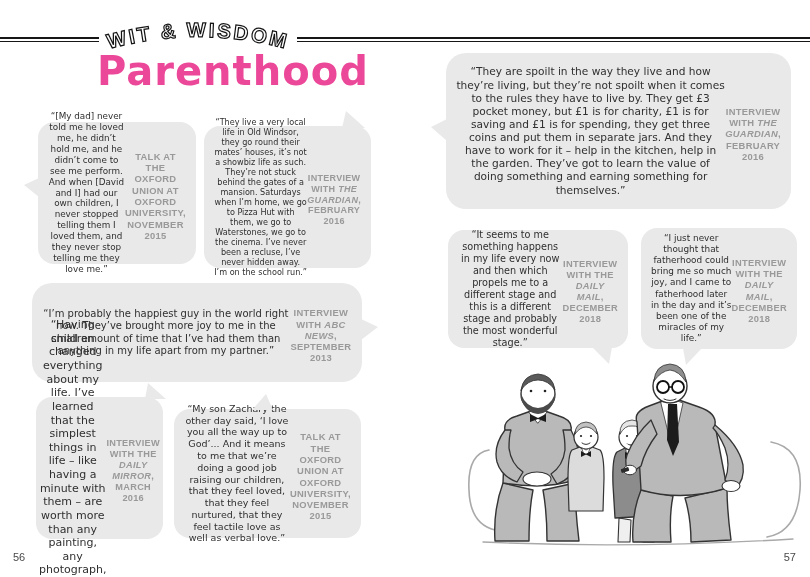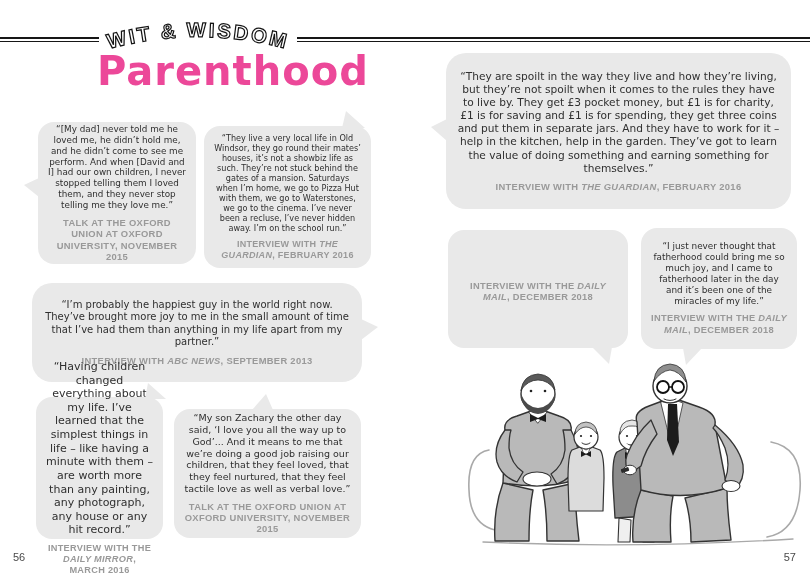--- a/index.html
+++ b/index.html
@@ -12,21 +12,21 @@
   .rule-left{left:0;width:99px;}
   .rule-right{left:297px;width:513px;}
   
   #hdr{position:absolute;left:92px;top:12px;}
   #hdr text{font-family:"Liberation Sans",sans-serif;font-weight:bold;font-size:20.5px;letter-spacing:2.5px;fill:#ffffff;stroke:#141414;stroke-width:1.25px;}
   
   .title{position:absolute;left:97px;top:48px;font-size:40px;font-weight:bold;color:#ec4899;letter-spacing:1px;font-family:"DejaVu Sans",sans-serif;}
   
   .bubble{
     position:absolute;background:#e9e9e9;border-radius:16px;
-    display:flex;flex-direction:column;justify-content:center;align-items:center;
+    display:flex;flex-direction:row;justify-content:center;align-items:center;
     text-align:center;box-sizing:border-box;padding:8px 10px;
   }
   .quote{color:#2f2f2f;line-height:1.24;}
   .attr{color:#999999;font-weight:bold;font-family:"Liberation Sans",sans-serif;letter-spacing:.3px;line-height:1.2;margin-top:6px;}
   .attr .src{font-style:italic;}
   .tail{position:absolute;width:0;height:0;}
   
   .b1{left:38px;top:122px;width:158px;height:142px;}  .b1 .quote{font-size:8.8px;} .b1 .attr{font-size:9.4px;}
   .b2{left:204px;top:126px;width:167px;height:142px;} .b2 .quote{font-size:8.1px;} .b2 .attr{font-size:9px;}
   .b3{left:32px;top:283px;width:330px;height:99px;border-radius:20px;}  .b3 .quote{font-size:10px;} .b3 .attr{font-size:9.4px;}
@@ -98,20 +98,21 @@
   </div>
 
   <div class="bubble b6">
     <div class="tail t6"></div>
     <div class="quote">“They are spoilt in the way they live and how they’re living, but they’re not spoilt when it comes to the rules they have to live by. They get £3 pocket money, but £1 is for charity, £1 is for saving and £1 is for spending, they get three coins and put them in separate jars. And they have to work for it – help in the kitchen, help in the garden. They’ve got to learn the value of doing something and earning something for themselves.”</div>
     <div class="attr"><span>INTERVIEW WITH </span><span class="src">THE GUARDIAN</span><span>, FEBRUARY 2016</span></div>
   </div>
 
   <div class="bubble b7">
     <div class="tail t7"></div>
+    <div class="quote">“It seems to me something happens in my life every now and then which propels me to a different stage and this is a different stage and probably the most wonderful stage.”</div>
     <div class="attr"><span>INTERVIEW WITH THE </span><span class="src">DAILY MAIL</span><span>, DECEMBER 2018</span></div>
   </div>
 
   <div class="bubble b8">
     <div class="tail t8"></div>
     <div class="quote">“I just never thought that fatherhood could bring me so much joy, and I came to fatherhood later in the day and it’s been one of the miracles of my life.”</div>
     <div class="attr"><span>INTERVIEW WITH THE </span><span class="src">DAILY MAIL</span><span>, DECEMBER 2018</span></div>
   </div>
 
   <svg id="illus" width="350" height="200" viewBox="0 0 350 200" role="img" aria-label="Line-art drawing of two men in grey suits, one bearded and one wearing glasses, seated on a white sofa with two young children in bow ties between them">

